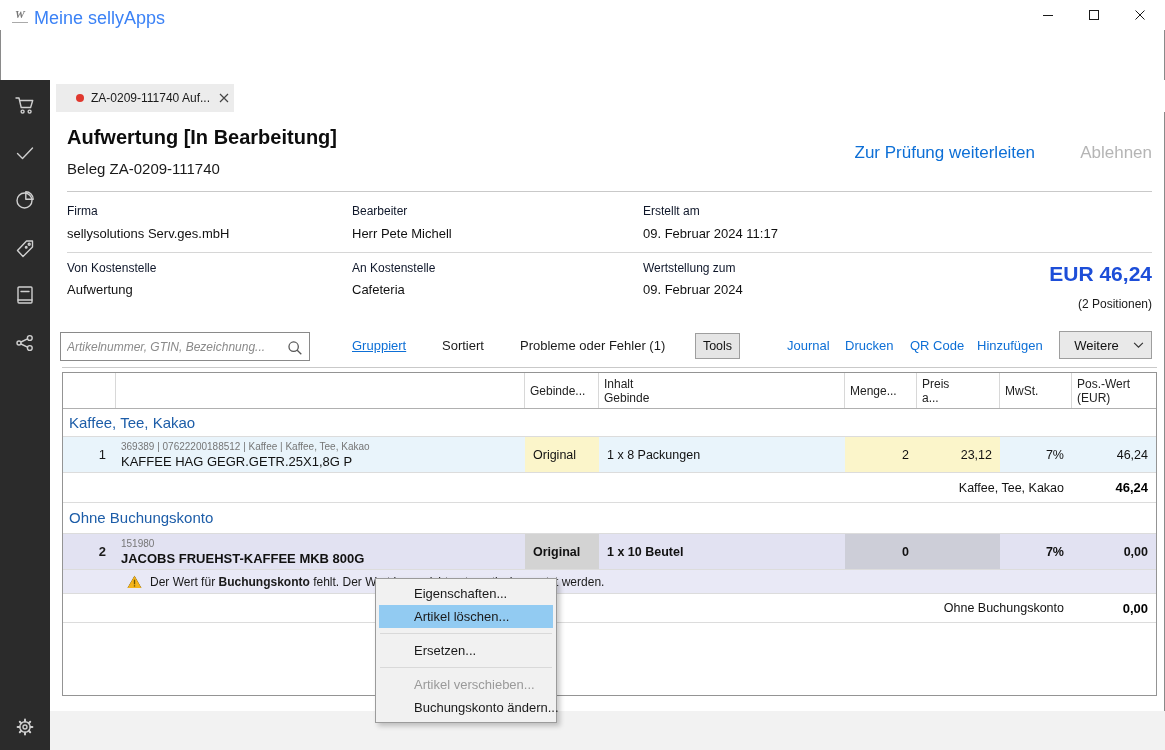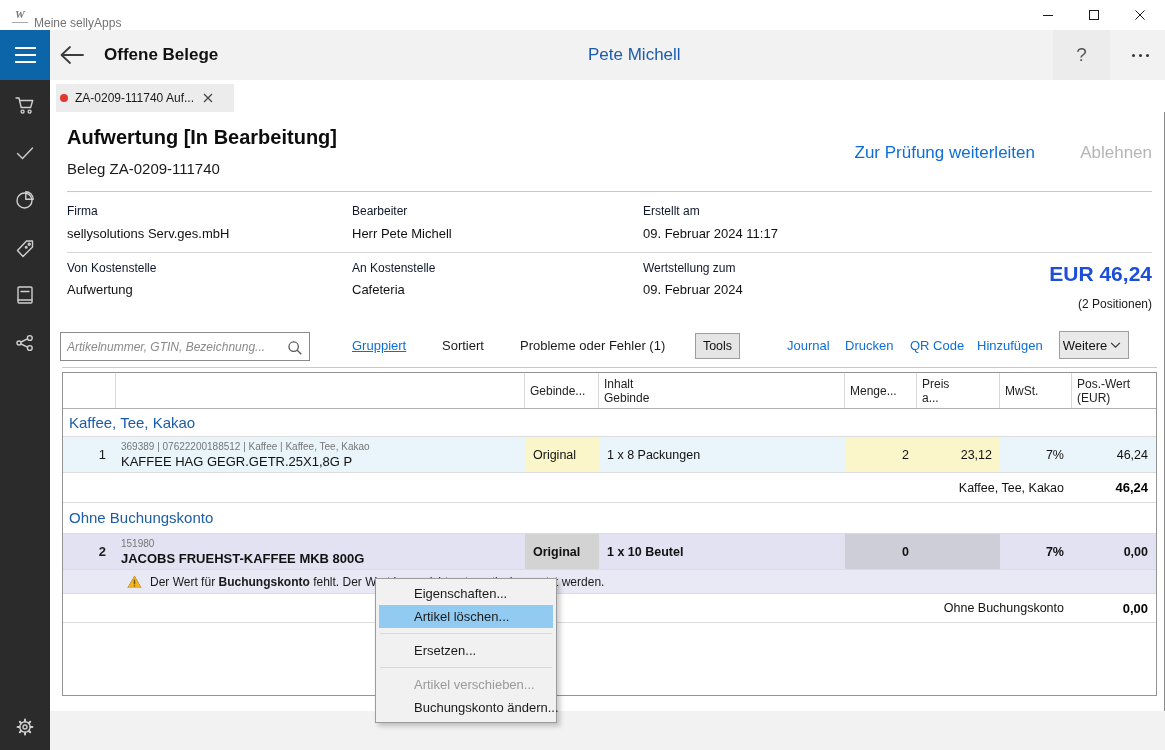--- a/index.html
+++ b/index.html
@@ -3,21 +3,21 @@
 <meta charset="utf-8">
 <style>
   * { margin:0; padding:0; box-sizing:border-box; }
   html,body { width:1165px; height:750px; }
   body { font-family:"Liberation Sans", sans-serif; position:relative; background:#fff; overflow:hidden; }
   .window { position:absolute; inset:0; box-shadow: inset 0 0 0 1px #8a8a8a; }
 
   
   .titlebar { position:absolute; left:0; top:0; width:1165px; height:30px; background:#fff; }
   .app-icon { position:absolute; left:12px; top:7px; width:16px; height:16px; font:italic bold 11px "Liberation Serif", serif; color:#777; border-bottom:1px solid #aaa; text-align:center; line-height:14px; }
-  .app-title { position:absolute; left:34px; top:16px; font-size:12px; color:#737373; }
+  .app-title { position:absolute; left:34px; top:8px; font-size:18px; color:#3b82f6; }
   .win-btn { position:absolute; top:0; width:46px; height:30px; display:flex; align-items:center; justify-content:center; }
   .win-min { left:1025px; } .win-max { left:1071px; } .win-close { left:1117px; }
 
   
   .appheader { position:absolute; left:0; top:30px; width:1165px; height:50px; background:#f2f2f2; }
   .hamburger { position:absolute; left:0; top:0; width:50px; height:50px; background:#0c64a9; display:flex; flex-direction:column; justify-content:center; align-items:center; gap:5px; }
   .hamburger span { display:block; width:21px; height:2px; background:#fff; }
   .back-btn { position:absolute; left:58px; top:13px; width:28px; height:24px; }
   .hdr-title { position:absolute; left:104px; top:0; height:50px; line-height:50px; font-size:17px; font-weight:bold; color:#111; }
   .hdr-user { position:absolute; left:588px; top:0; height:50px; line-height:50px; font-size:17px; color:#1b5cad; }
@@ -26,21 +26,21 @@
   .more-btn i { width:3px; height:3px; border-radius:50%; background:#333; }
 
   
   .sidebar { position:absolute; left:0; top:80px; width:50px; height:670px; background:#2b2b2b; }
   .side-ic { position:absolute; left:13px; width:24px; height:24px; }
   .ic-cart { top:13px; } .ic-check { top:61px; } .ic-pie { top:108px; } .ic-tag { top:156px; } .ic-book { top:203px; } .ic-share { top:251px; } .ic-gear { top:635px; }
   .side-ic svg { stroke:#cfcfcf; fill:none; stroke-width:1.4; stroke-linecap:round; stroke-linejoin:round; }
 
   
   .tabstrip { position:absolute; left:50px; top:80px; width:1115px; height:32px; background:#fff; }
-  .tab { position:absolute; left:6px; top:4px; width:178px; height:28px; background:#ececec; display:flex; align-items:center; padding:0 4px; gap:7px; }
+  .tab { position:absolute; left:6px; top:4px; width:178px; height:28px; background:#ececec; display:flex; align-items:center; padding:0 20px; gap:7px; }
   .tab-dot { width:8px; height:8px; border-radius:50%; background:#e0382e; flex:0 0 auto; }
   .tab-label { font-size:12px; color:#1a1a1a; white-space:nowrap; }
   .tab-close { margin-left:2px; display:flex; align-items:center; }
 
   
   .doc-title { position:absolute; left:67px; top:126px; font-size:20px; font-weight:bold; color:#0d0d0d; }
   .doc-subtitle { position:absolute; left:67px; top:160px; font-size:15px; color:#1a1a1a; }
   .act-forward { position:absolute; top:143px; right:130px; font-size:17px; color:#0d6fd6; }
   .act-reject { position:absolute; top:143px; right:13px; font-size:17px; color:#b5b5b5; }
   .div1 { position:absolute; left:67px; top:191px; width:1085px; height:1px; background:#c9c9c9; }
@@ -58,21 +58,21 @@
   .searchbox input::placeholder { color:#8a8a8a; font-style:italic; }
   .search-ic { position:absolute; right:6px; top:6px; }
   .tb-link { position:absolute; top:338px; font-size:13px; }
   .tb-blue { color:#0d6fd6; }
   .tb-black { color:#1a1a1a; }
   .lnk-gruppiert { left:352px; text-decoration:underline; }
   .lnk-sortiert { left:442px; }
   .lnk-probleme { left:520px; }
   .btn-tools { position:absolute; left:695px; top:333px; width:45px; height:26px; background:#e5e5e5; border:1px solid #9e9e9e; font-size:12.5px; color:#111; text-align:center; line-height:24px; }
   .lnk-journal { left:787px; } .lnk-drucken { left:845px; } .lnk-qr { left:910px; } .lnk-hinzu { left:977px; }
-  .btn-weitere { position:absolute; left:1059px; top:331px; width:70px; height:28px; background:#e9e9e9; border:1px solid #9e9e9e; display:flex; align-items:center; }
+  .btn-weitere { position:absolute; left:1059px; top:331px; width:93px; height:28px; background:#e9e9e9; border:1px solid #9e9e9e; display:flex; align-items:center; }
   .btn-weitere .lbl { flex:1; text-align:center; font-size:13px; color:#111; }
   .btn-weitere svg { margin-right:7px; }
   .div3 { position:absolute; left:62px; top:367px; width:1095px; height:1px; background:#c9c9c9; }
 
   
   .tbl { position:absolute; left:62px; top:372px; width:1095px; height:324px; border:1px solid #949494; background:#fff; }
   .trow { display:flex; width:100%; border-bottom:1px solid #dcdcdc; }
   .thead { height:36px; border-bottom:1px solid #b0b0b0; }
   .thead .cell { border-right:1px solid #d8d8d8; font-size:12px; color:#222; padding:3px 5px; white-space:pre-line; line-height:14px; display:flex; align-items:center; }
   .thead .cell:last-child { border-right:none; }
@@ -138,40 +138,20 @@
           <rect x="1.5" y="1.5" width="9" height="9" fill="none" stroke="#1a1a1a" stroke-width="1"></rect>
         </svg>
     </div>
     <div class="win-btn win-close">
       <svg width="12" height="12" viewBox="0 0 12 12">
           <path d="M1.5 1.5 L10.5 10.5 M10.5 1.5 L1.5 10.5" stroke="#1a1a1a" stroke-width="1"></path>
         </svg>
     </div>
   </div>
 
-  <div class="appheader">
-    <div class="hamburger">
-      <span></span>
-        <span></span>
-        <span></span>
-    </div>
-    <div class="back-btn">
-      <svg width="28" height="24" viewBox="0 0 28 24">
-          <path d="M25 12 H4 M12 4 l-8.5 8 8.5 8" fill="none" stroke="#3c3c3c" stroke-width="1.8" stroke-linecap="round" stroke-linejoin="round"></path>
-        </svg>
-    </div>
-    <span class="hdr-title">Offene Belege</span>
-    <span class="hdr-user">Pete Michell</span>
-    <div class="help-btn">?</div>
-    <div class="more-btn">
-      <i></i>
-        <i></i>
-        <i></i>
-    </div>
-  </div>
 
   <div class="sidebar">
     <div class="side-ic ic-cart">
       <svg width="24" height="24" viewBox="0 0 24 24">
           <path d="M3 5 h3 l2.2 9.5 h9.4 l2.1-7 H7"></path>
           <circle cx="9.6" cy="18.6" r="1.5"></circle>
           <circle cx="16.6" cy="18.6" r="1.5"></circle>
         </svg>
     </div>
     <div class="side-ic ic-check">

